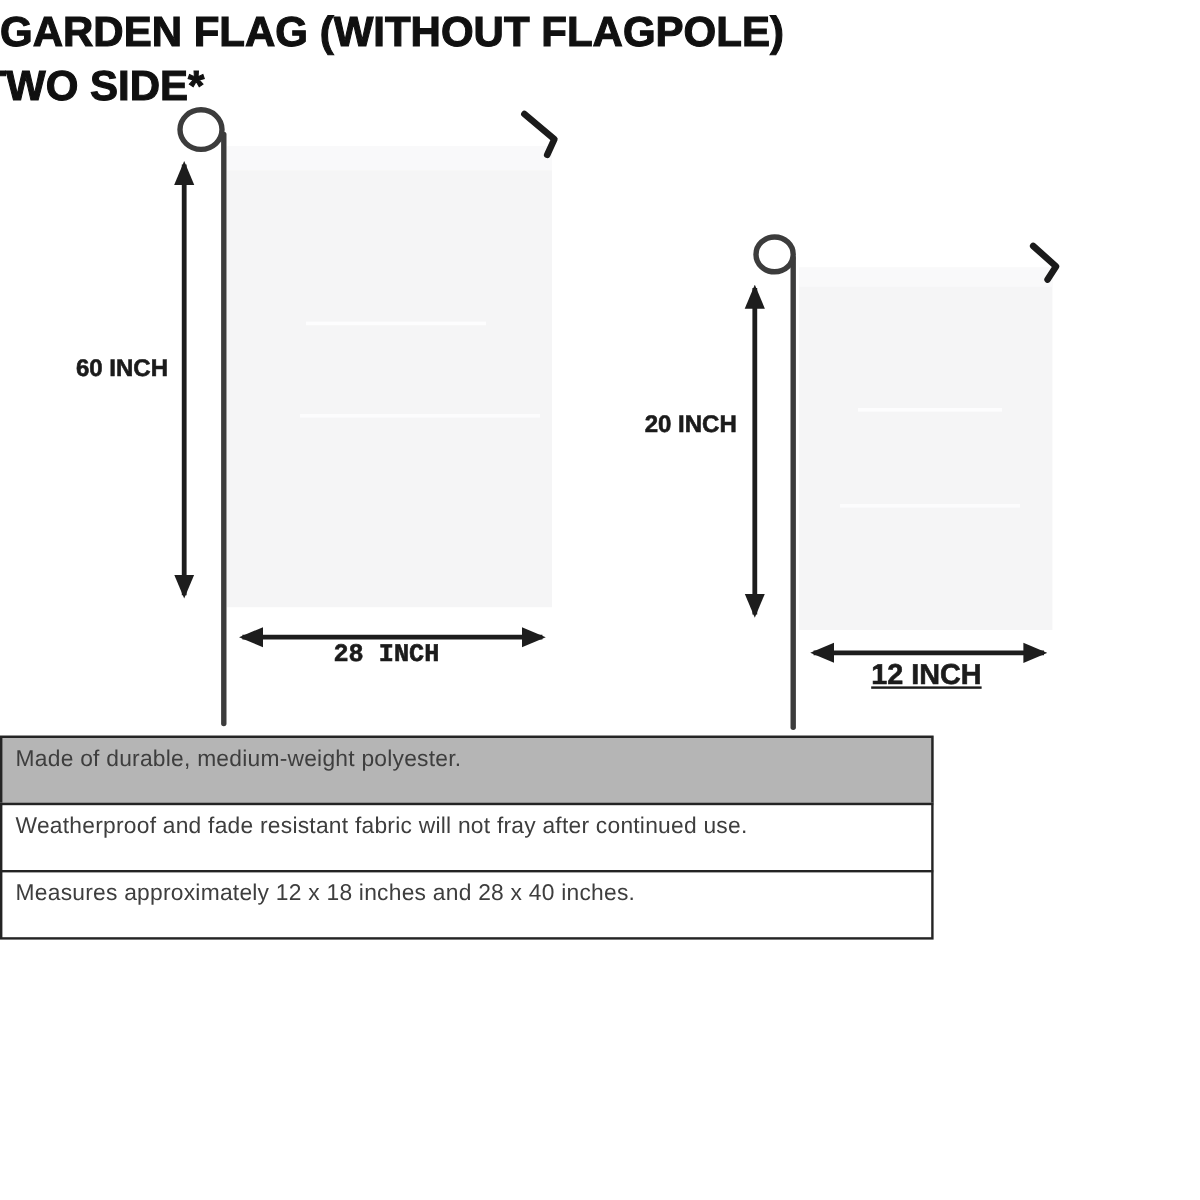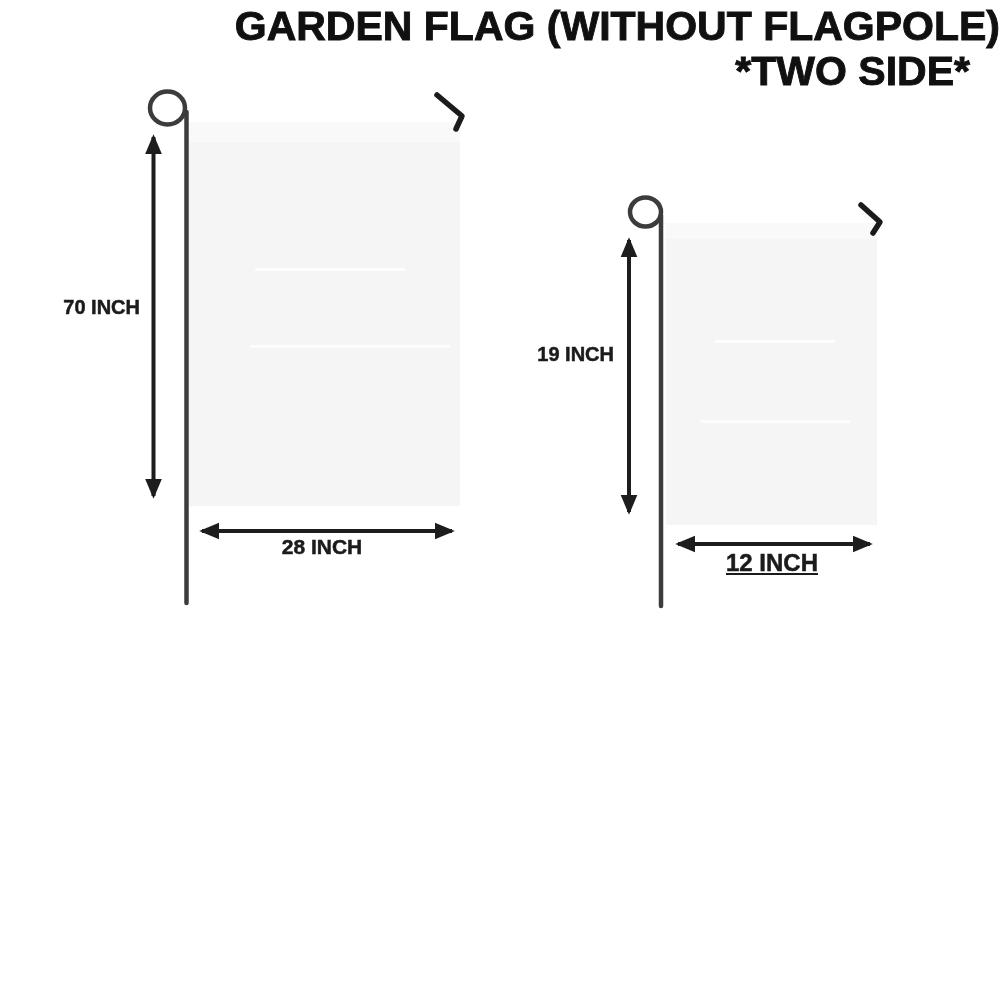--- a/index.html
+++ b/index.html
@@ -3,33 +3,33 @@
 <meta charset="utf-8">
 <style>
   html,body { margin:0; padding:0; }
   body {
     width:1000px; height:1000px; position:relative; overflow:hidden;
     background:#ffffff;
     font-family:"Liberation Sans", sans-serif;
   }
   .page-title {
     position:absolute; top:4px; left:0; width:1000px;
-    text-align:right; color:#101010;
-    font-weight:800; font-size:41px; line-height:45px;
+    text-align:left; color:#101010;
+    font-weight:800; font-size:35px; line-height:45px;
     -webkit-text-stroke:0.9px #101010;
     letter-spacing:0px;
   }
   .title-line2 { transform:translateX(-30px); }
   .diagram-svg { position:absolute; left:0; top:0; width:1000px; height:1000px; }
   .dim-label {
     position:absolute; font-weight:700; font-size:20px; color:#1b1b1b;
     -webkit-text-stroke:0.5px #1b1b1b; white-space:nowrap;
   }
   .lbl-40 { left:28px;  top:296px; width:112px; text-align:right; }
-  .lbl-28 { left:240px; top:535px; width:164px; text-align:center; font-size:21px; }
+  .lbl-28 { left:240px; top:535px; width:164px; text-align:center; font-size:21px;font-family:Liberation Mono, monospace; }
   .lbl-18 { left:496px; top:343px; width:118px; text-align:right; }
   .lbl-12 { left:690px; top:549px; width:164px; text-align:center; font-size:24px;text-decoration:underline; }
   .features { position:absolute; left:0; top:613px; width:778px; }
   .feat-row {
     box-sizing:border-box; width:778px; height:58px;
     border:2px solid #242424; margin-top:-2px;
     padding:6px 12px 0 11px;
     background:#ffffff; color:#3e3e3e;
     font-size:19px; line-height:1.25; letter-spacing:0.2px;
   }
@@ -69,19 +69,22 @@
     <rect x="715" y="340" width="120" height="3" fill="#fdfdfe"></rect>
     <rect x="700" y="420" width="150" height="3" fill="#fcfcfd"></rect>
     <line x1="661" y1="215" x2="661" y2="606" stroke="#3c3c3c" stroke-width="4.5" stroke-linecap="round"></line>
     <ellipse cx="645.5" cy="212" rx="15.5" ry="14.5" fill="none" stroke="#3c3c3c" stroke-width="4.5"></ellipse>
     <polyline points="861,205 880,222 873,233" fill="none" stroke="#1b1b1b" stroke-width="5.5" stroke-linecap="round" stroke-linejoin="round"></polyline>
     <line x1="629" y1="240" x2="629" y2="512" stroke="#1d1d1d" stroke-width="4" marker-start="url(#ah)" marker-end="url(#ah)"></line>
     <line x1="678" y1="544" x2="870" y2="544" stroke="#1d1d1d" stroke-width="4" marker-start="url(#ah)" marker-end="url(#ah)"></line>
   </g>
 </svg>
 
-<div class="dim-label lbl-40">70 INCH</div>
+<div class="dim-label lbl-40">60 INCH</div>
 <div class="dim-label lbl-28">28 INCH</div>
-<div class="dim-label lbl-18">19 INCH</div>
+<div class="dim-label lbl-18">20 INCH</div>
 <div class="dim-label lbl-12">12 INCH</div>
 
 <div class="features">
+  <div class="feat-row gray">Made of durable, medium-weight polyester.</div>
+  <div class="feat-row">Weatherproof and fade resistant fabric will not fray after continued use.</div>
+  <div class="feat-row">Measures approximately 12 x 18 inches and 28 x 40 inches.</div>
 </div>
 
 </body></html>

